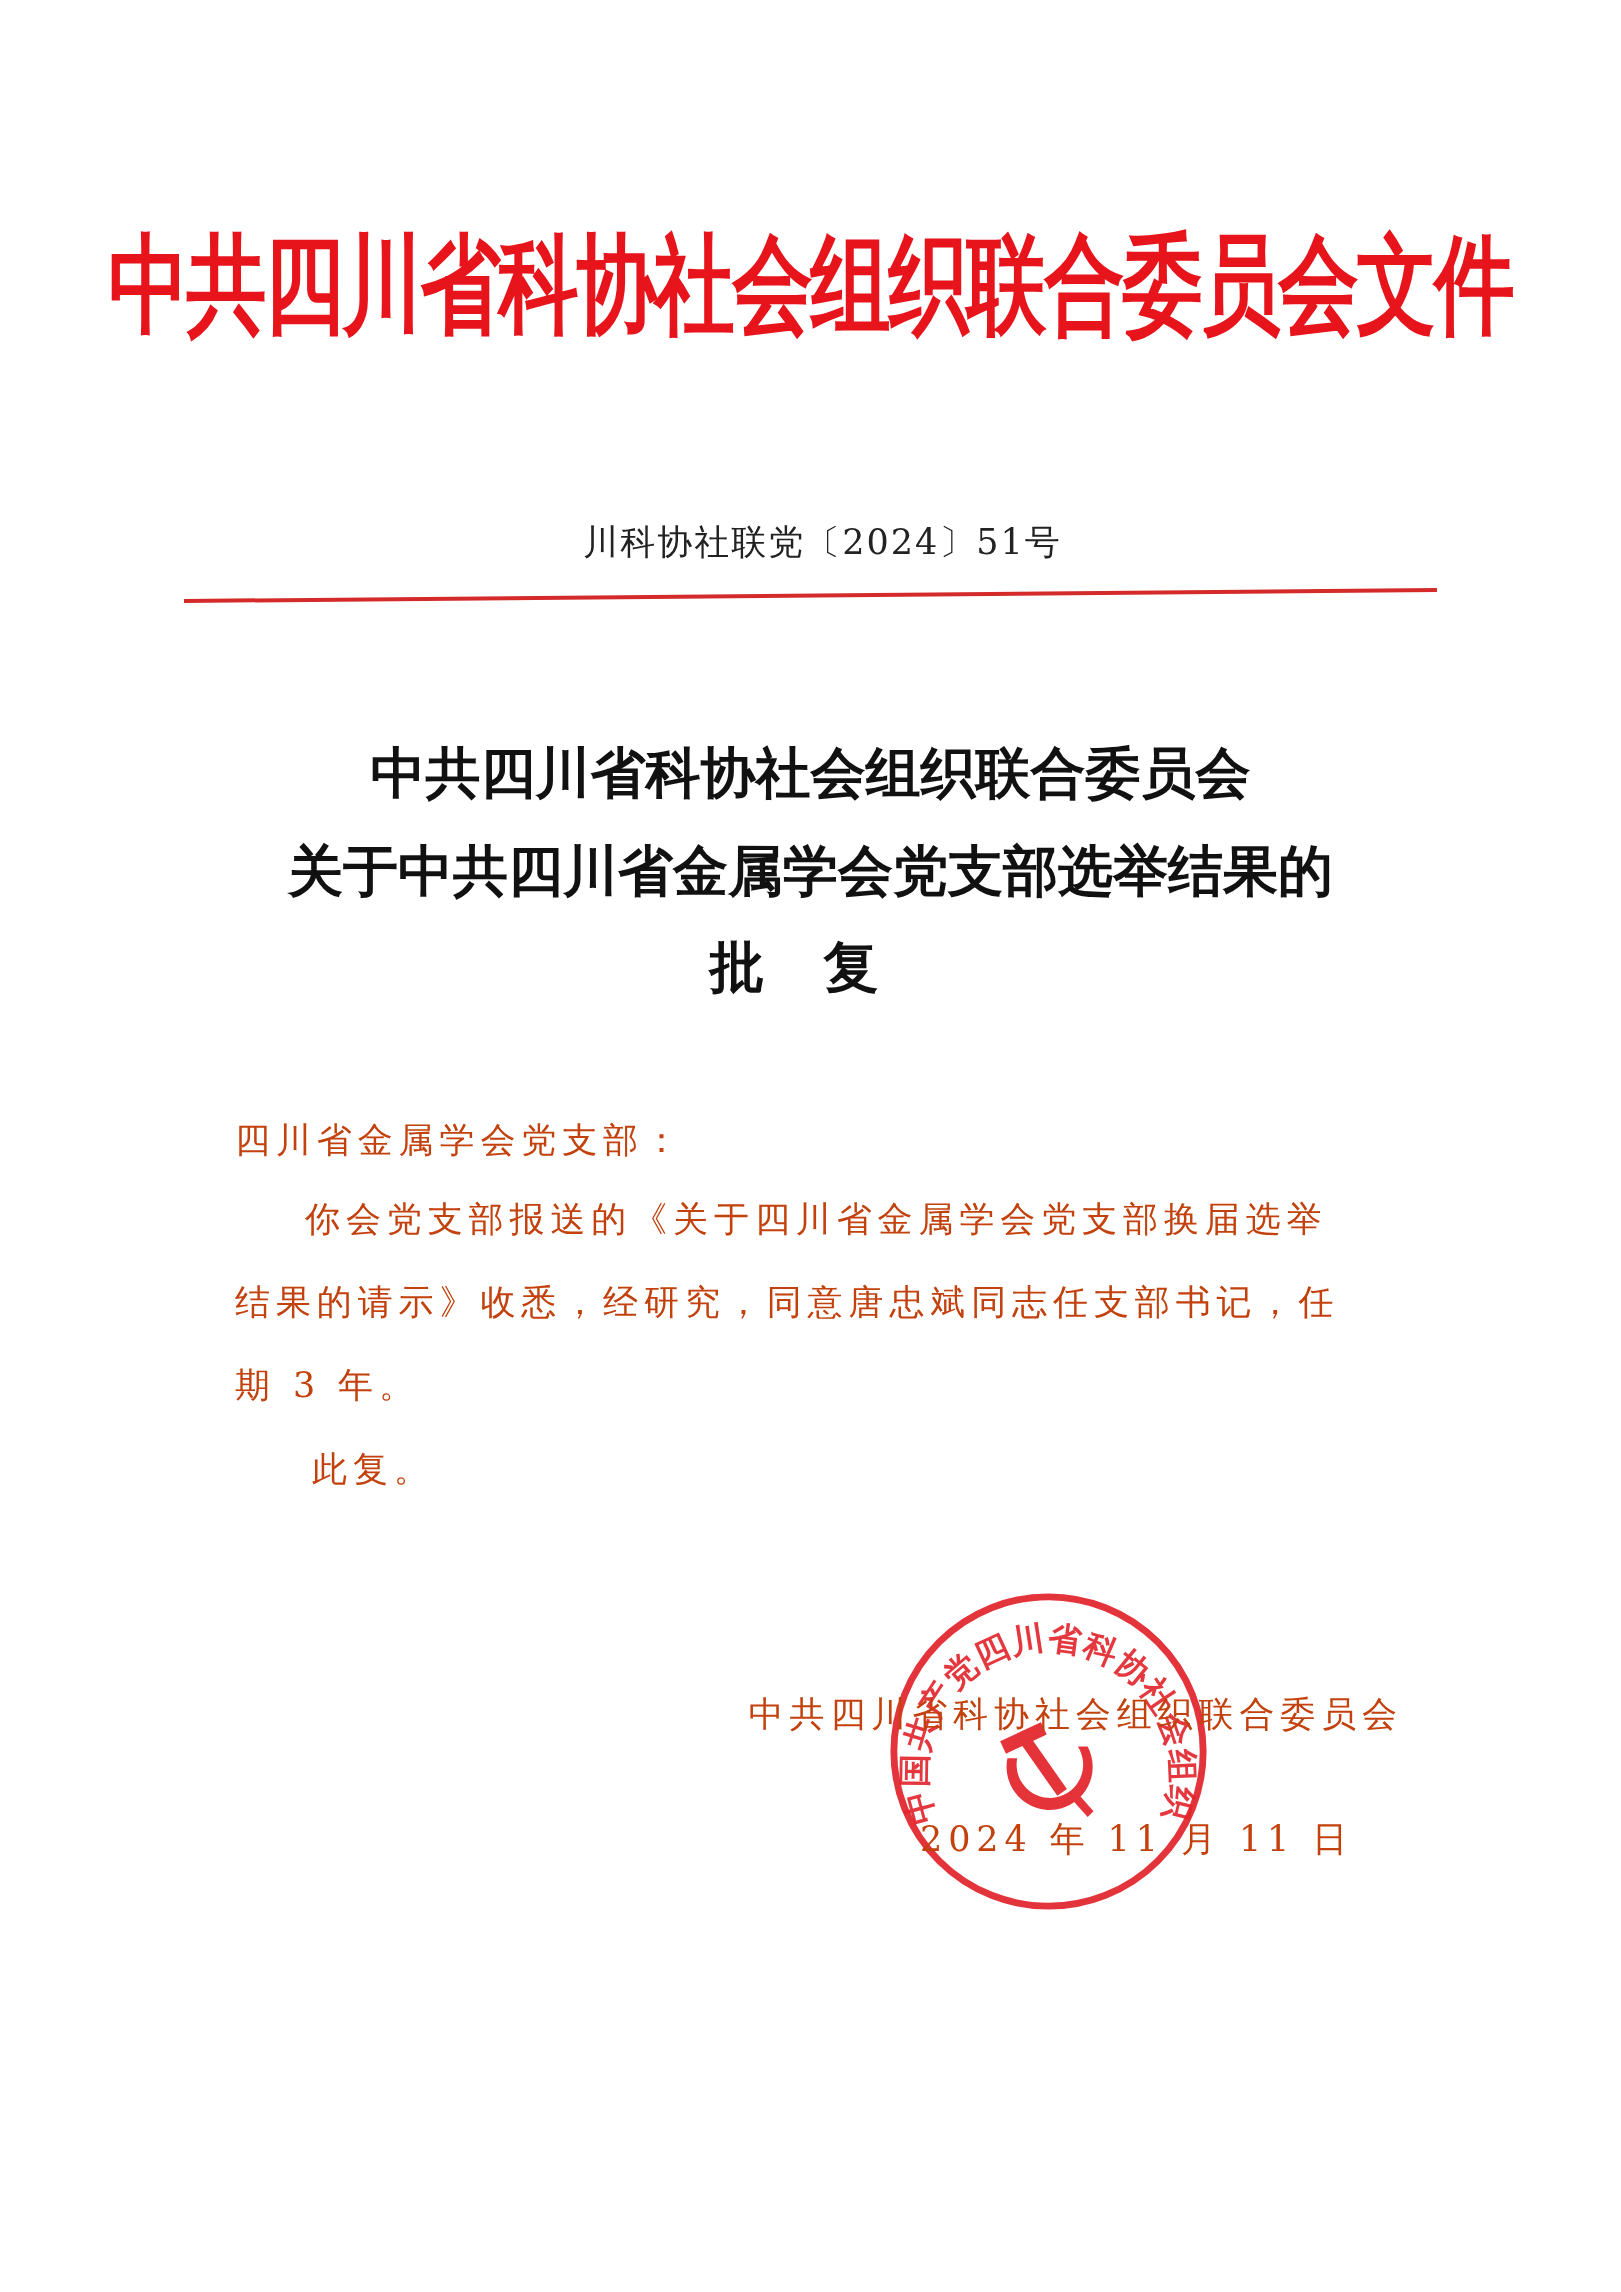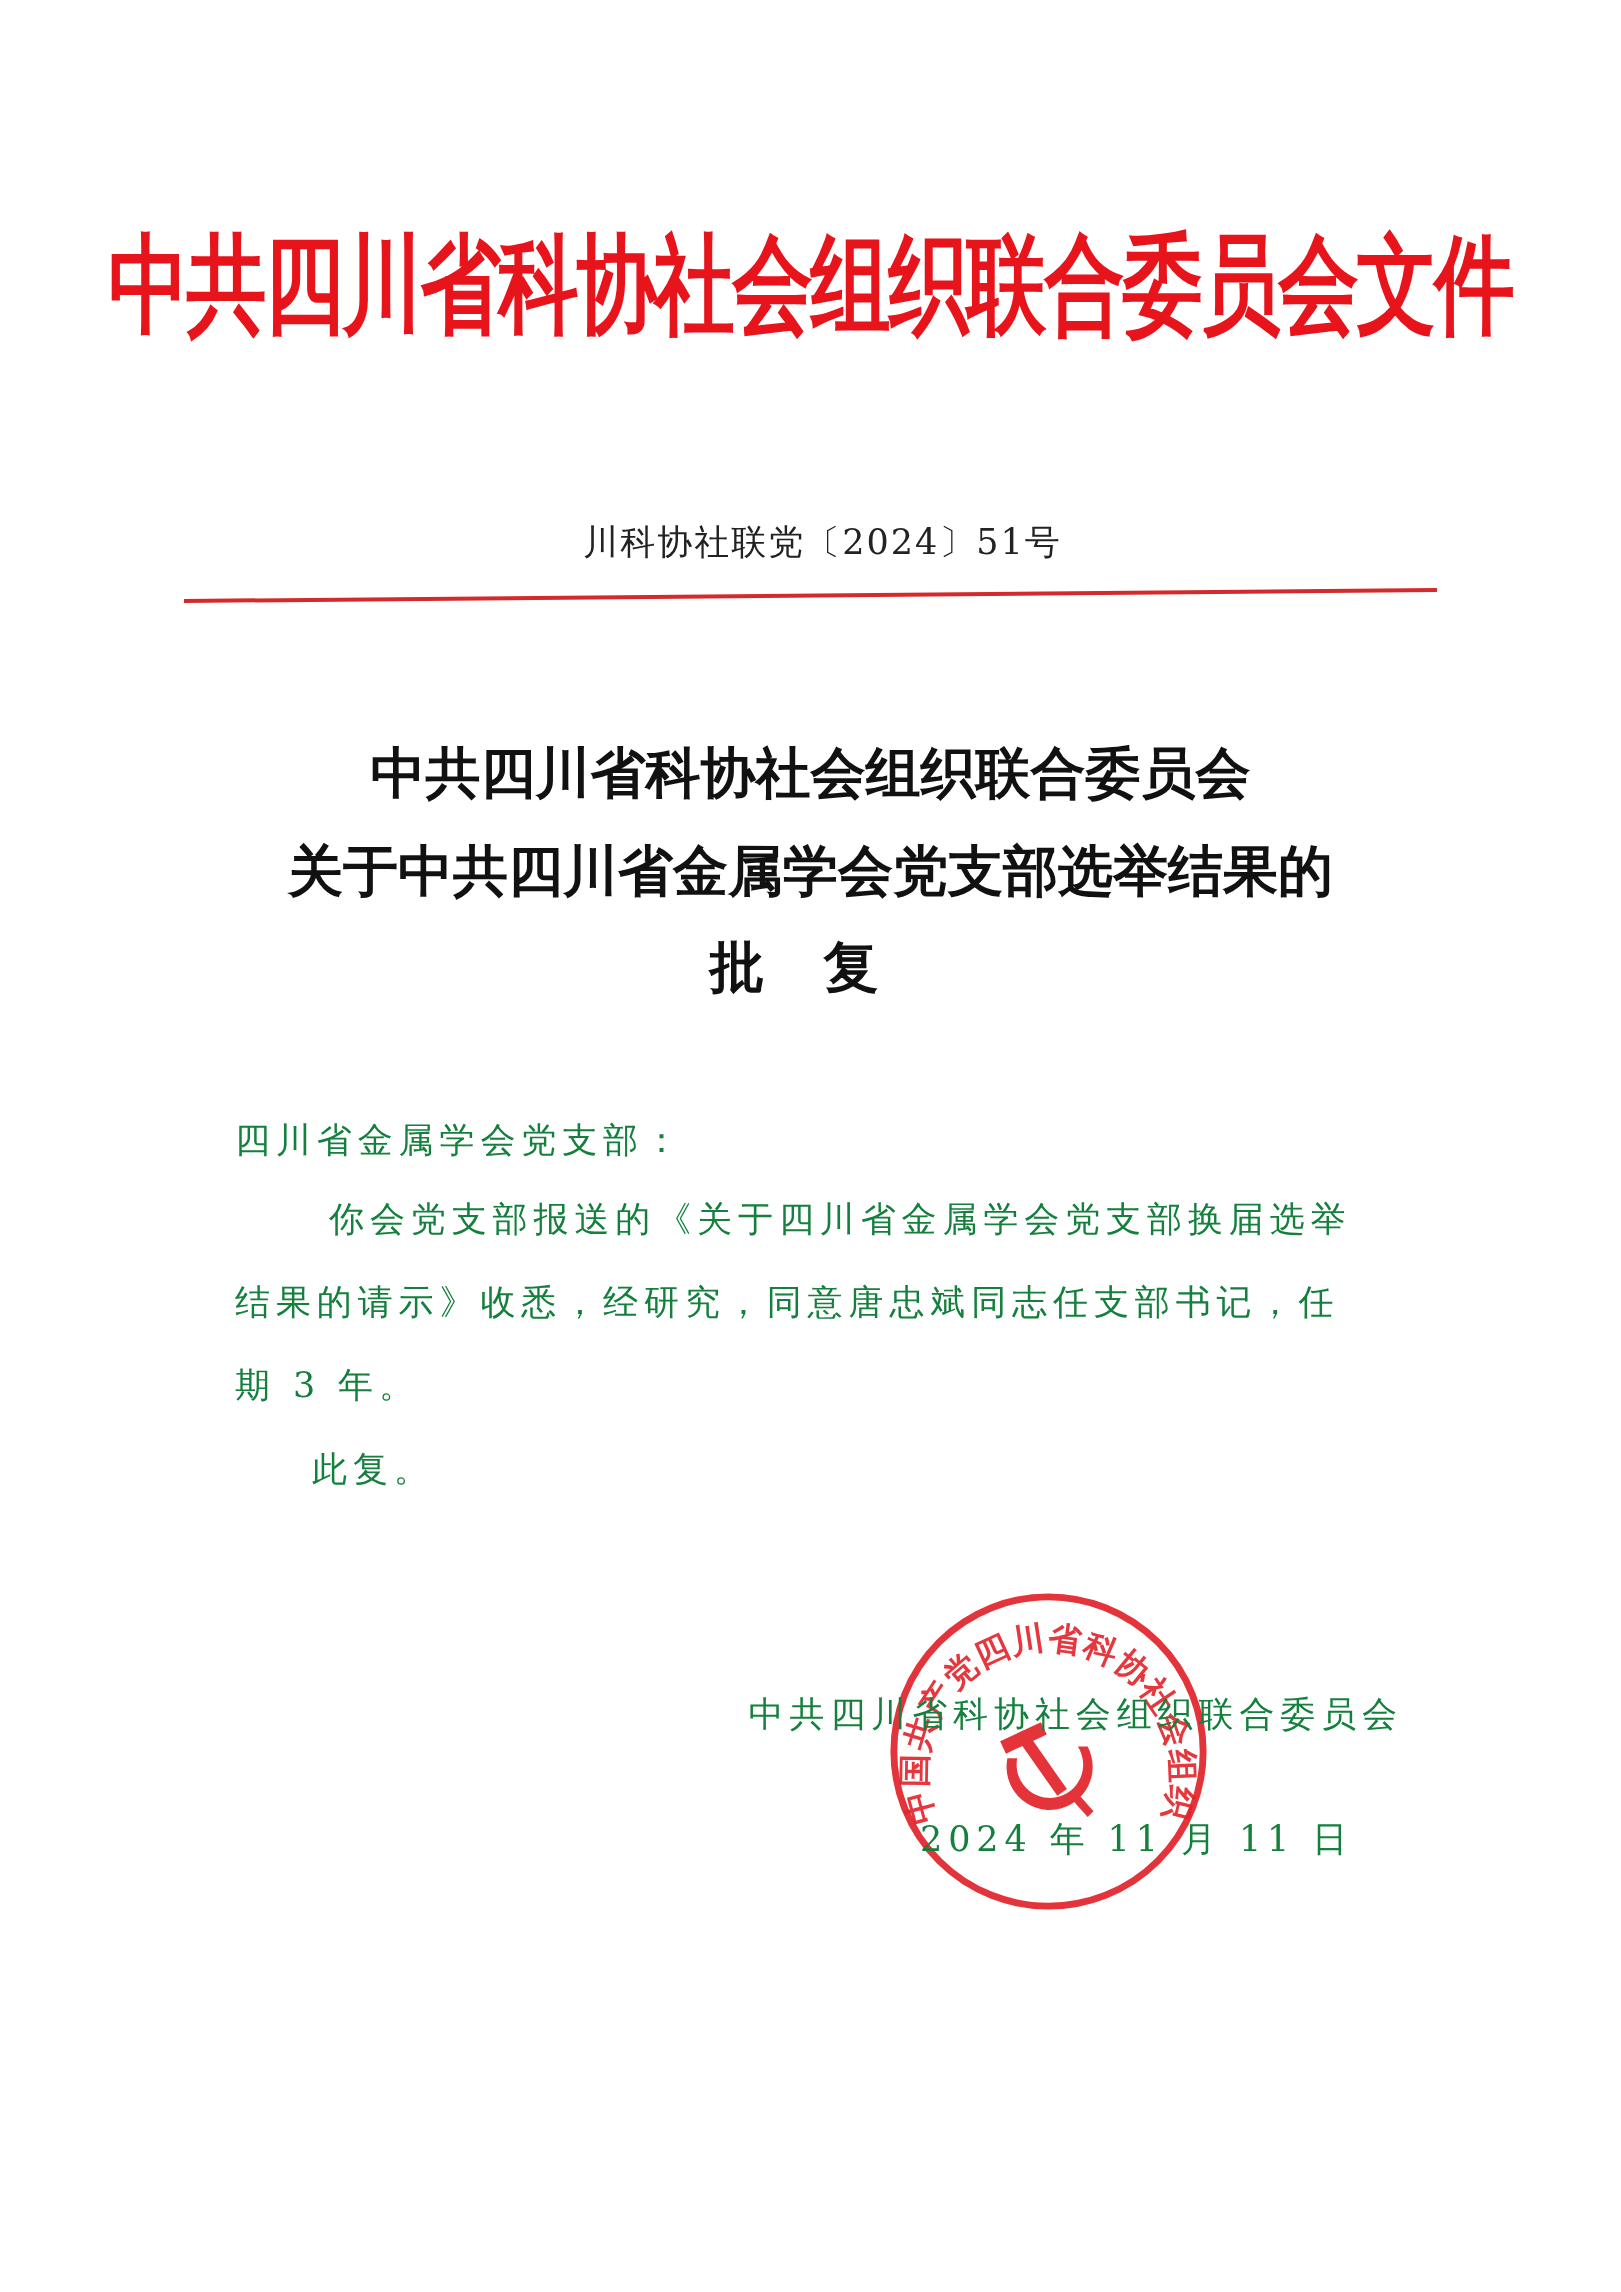--- a/index.html
+++ b/index.html
@@ -24,25 +24,25 @@
     }
     .title-line {
       left:0; width:1621px; text-align:center;
       font-family:"DejaVu Serif", serif; font-weight:bold; font-size:55px; color:#111;
       white-space:nowrap;
     }
     .t1 { top:737px; }
     .t2 { top:835px;font-family:Liberation Mono, monospace; }
     .t3 { top:931px; letter-spacing:59px; padding-left:26px; box-sizing:border-box; }
     .body-text {
-      font-family:"DejaVu Serif", serif; font-size:35px; color:#15803d;
+      font-family:"DejaVu Serif", serif; font-size:35px; color:#c2410c;
       letter-spacing:5.9px; white-space:nowrap;
     }
     .salutation { left:235px; top:1117px; }
-    .p1 { left:329px; top:1196px; }
+    .p1 { left:305px; top:1196px; }
     .p2 { left:235px; top:1279px;font-family:Liberation Mono, monospace; }
     .p3 { left:235px; top:1362px; }
     .p4 { left:312px; top:1446px; }
     .seal {
       left:887px; top:1590px; width:323px; height:323px;
     }
     .signer { right:218px; top:1691px; text-align:right; }
     .date { left:887px; top:1816px;margin-left:33px; }
   </style>
 </head>

